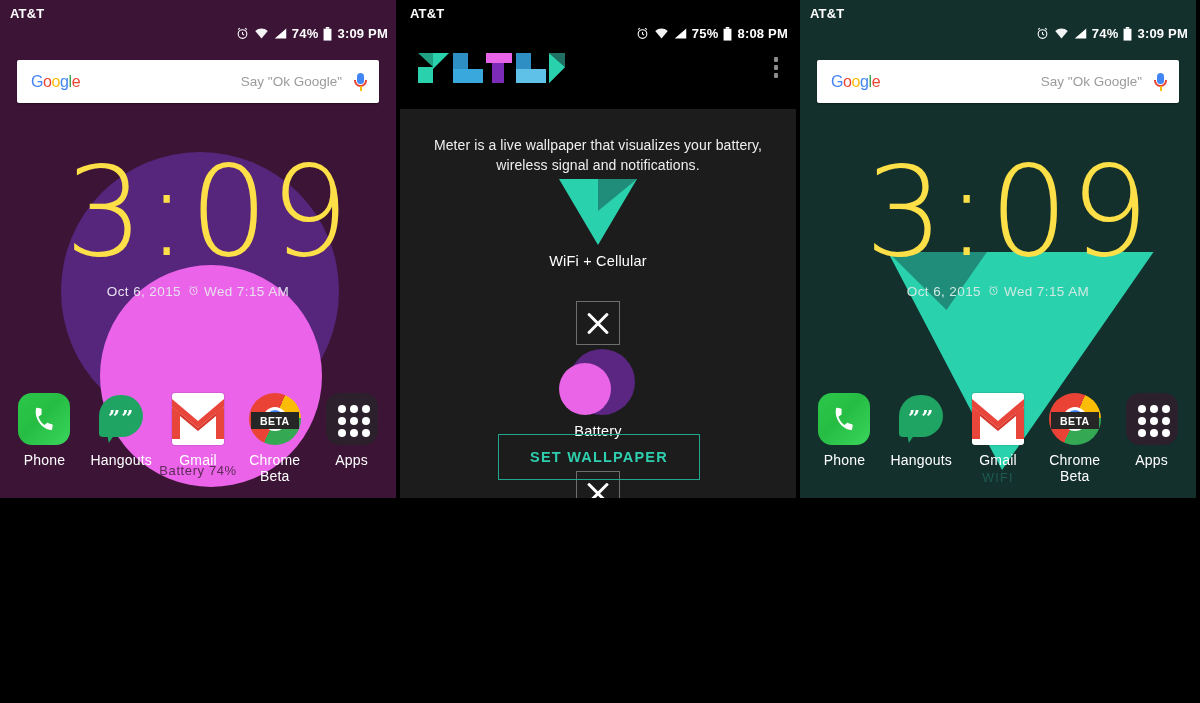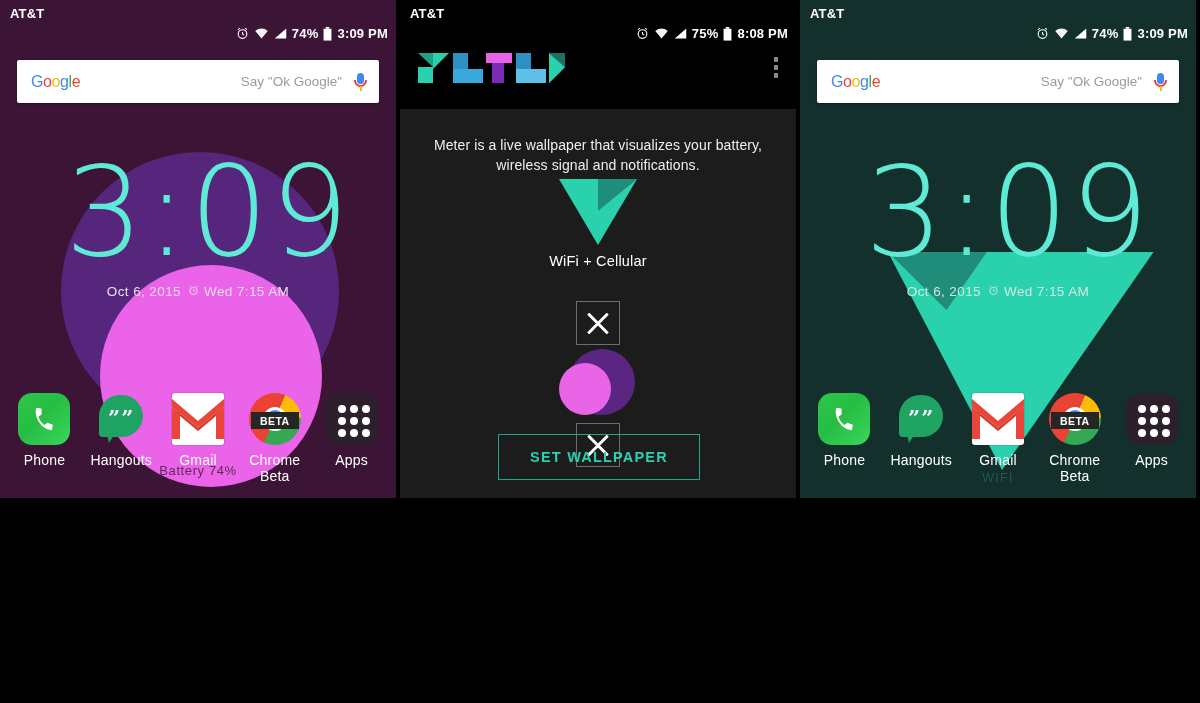--- a/index.html
+++ b/index.html
@@ -62,21 +62,21 @@
   .circ-small {
     position:absolute; left:100px; top:265px;
     width:222px; height:222px; border-radius:50%;
     background:#ea63e8;
   }
   .tri-wrap { position:absolute; left:0; top:0; width:400px; height:703px; }
 
   
   .clock-area { position:absolute; z-index:20; left:0; right:0; top:150px; text-align:center; }
   .clock {
-    color:#5eead4; font-size:124px; line-height:1;
+    color:#fde047; font-size:124px; line-height:1;
     font-weight:300; letter-spacing:2px;
     font-family:"DejaVu Sans", sans-serif;
     margin-left:20px;
   }
   .subline {
     margin-top:10px; color:#e9e0ef; font-size:13.5px;
     letter-spacing:.4px; display:flex; justify-content:center;
     align-items:center; gap:7px;
   }
   .subline .alarm { display:inline-flex; align-items:center; gap:5px; }
@@ -394,20 +394,21 @@
       </div>
       <div class="row-label">WiFi + Cellular</div>
       <div class="chk on"></div>
     </div>
 
     <div class="row" style="height:170px;">
       <div class="row-ic">
         <span class="bat-outer"></span>
           <span class="bat-inner"></span>
       </div>
+      <div class="row-label">Battery</div>
       <div class="chk on"></div>
     </div>
 
     <div class="row" style="height:170px;padding-left:32px;">
       <div class="row-ic">
         <span class="sq-blue"></span>
       </div>
       <div class="row-label">Notifications</div>
       <div class="chk"></div>
     </div>

